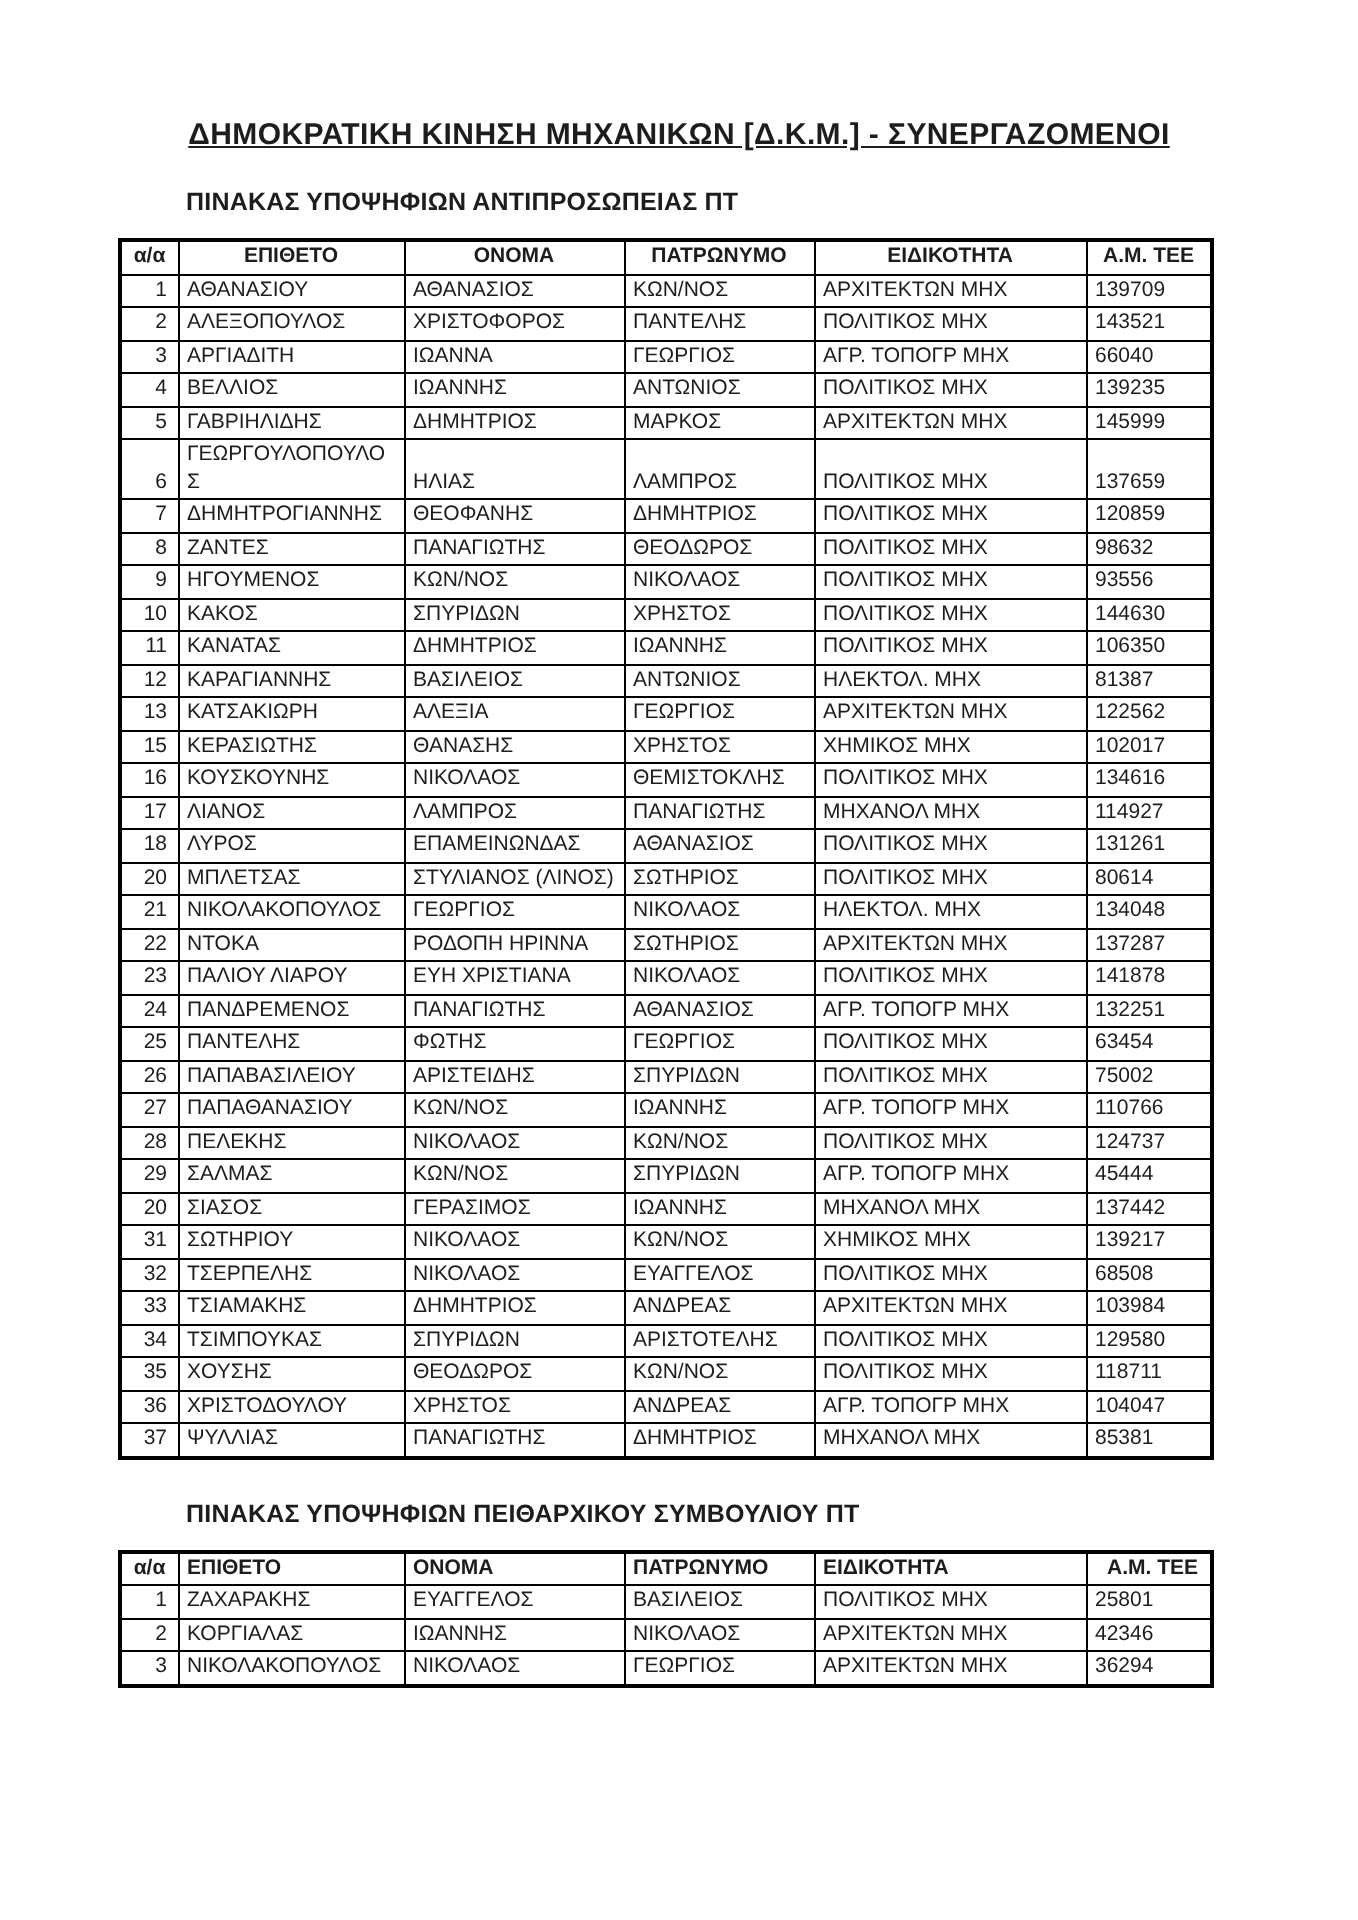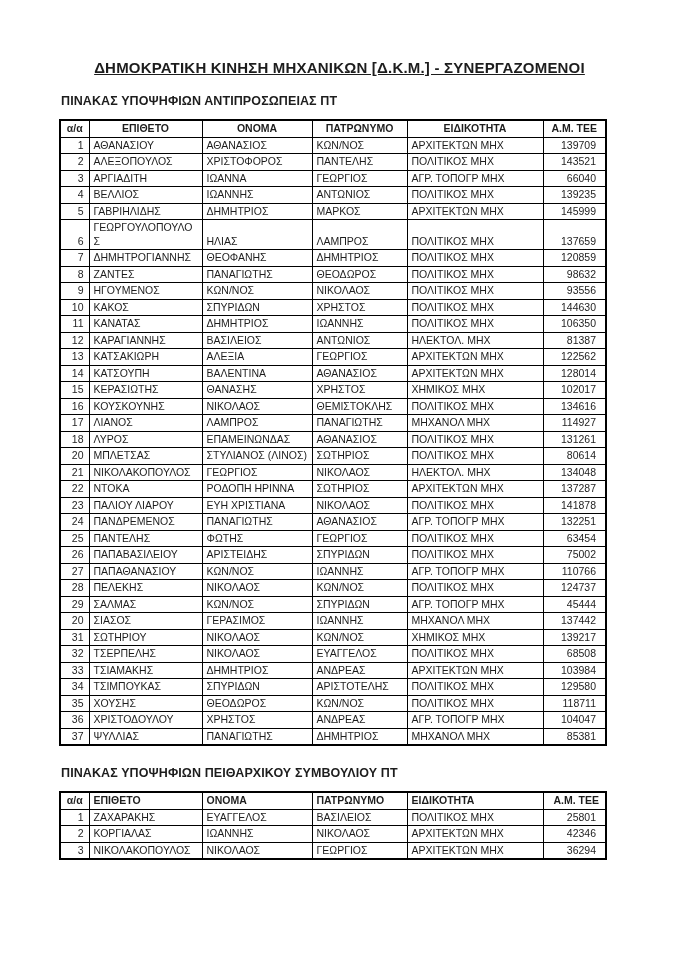--- a/index.html
+++ b/index.html
@@ -25,21 +25,21 @@
   h1.doc-title{
     margin:0;
     font-size:15px;
     line-height:20px;
     font-weight:bold;
     text-align:center;
     text-decoration:underline;
     letter-spacing:.2px;
   }
   h2.table-caption{
-    margin:16px 0 10px 61px;
+    margin:16px 0 10px 93px;
     font-size:12.5px;
     line-height:15px;
     font-weight:bold;
     letter-spacing:.1px;
   }
   h2.table-caption.second{
     margin-top:20px;
   }
   table.ctable{
     border-collapse:collapse;
@@ -62,21 +62,21 @@
   
   col.c0{width:29px;}
   col.c1{width:113px;}
   col.c2{width:110px;}
   col.c3{width:95px;}
   col.c4{width:136px;}
   col.c5{width:63px;}
   
   .ctable td.c0{text-align:right;padding-right:5px;}
   .ctable td.c1{word-break:break-all;}
-  .ctable td.c5{text-align:right;padding-right:9px;}
+  .ctable td.c5{padding-right:9px;}
   
   table.head-center th{text-align:center;}
   
   table.head-left th{text-align:left;}
   table.head-left th.c0{text-align:center;}
   table.head-left th.c5{text-align:right;padding-right:6px;}
 </style>
 </head>
 <body>
 
@@ -204,28 +204,20 @@
           </tr>
           <tr>
             <td class="c0">13</td>
             <td class="c1">ΚΑΤΣΑΚΙΩΡΗ</td>
             <td class="c2">ΑΛΕΞΙΑ</td>
             <td class="c3">ΓΕΩΡΓΙΟΣ</td>
             <td class="c4">ΑΡΧΙΤΕΚΤΩΝ ΜΗΧ</td>
             <td class="c5">122562</td>
           </tr>
           <tr>
-            <td class="c0">14</td>
-            <td class="c1">ΚΑΤΣΟΥΠΗ</td>
-            <td class="c2">ΒΑΛΕΝΤΙΝΑ</td>
-            <td class="c3">ΑΘΑΝΑΣΙΟΣ</td>
-            <td class="c4">ΑΡΧΙΤΕΚΤΩΝ ΜΗΧ</td>
-            <td class="c5">128014</td>
-          </tr>
-          <tr>
             <td class="c0">15</td>
             <td class="c1">ΚΕΡΑΣΙΩΤΗΣ</td>
             <td class="c2">ΘΑΝΑΣΗΣ</td>
             <td class="c3">ΧΡΗΣΤΟΣ</td>
             <td class="c4">ΧΗΜΙΚΟΣ ΜΗΧ</td>
             <td class="c5">102017</td>
           </tr>
           <tr>
             <td class="c0">16</td>
             <td class="c1">ΚΟΥΣΚΟΥΝΗΣ</td>

